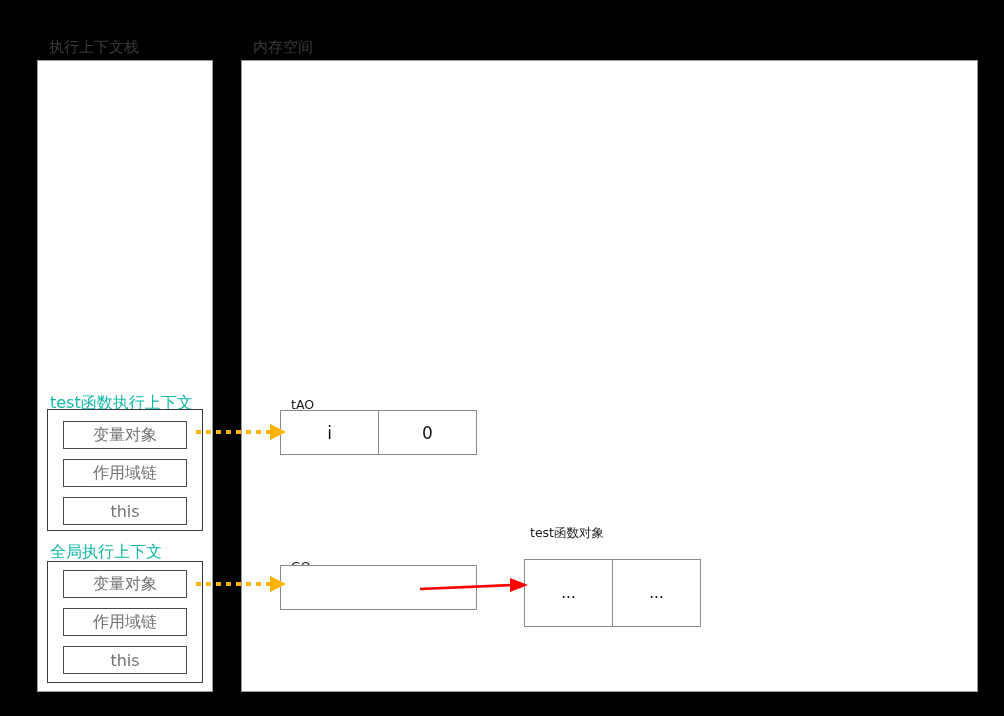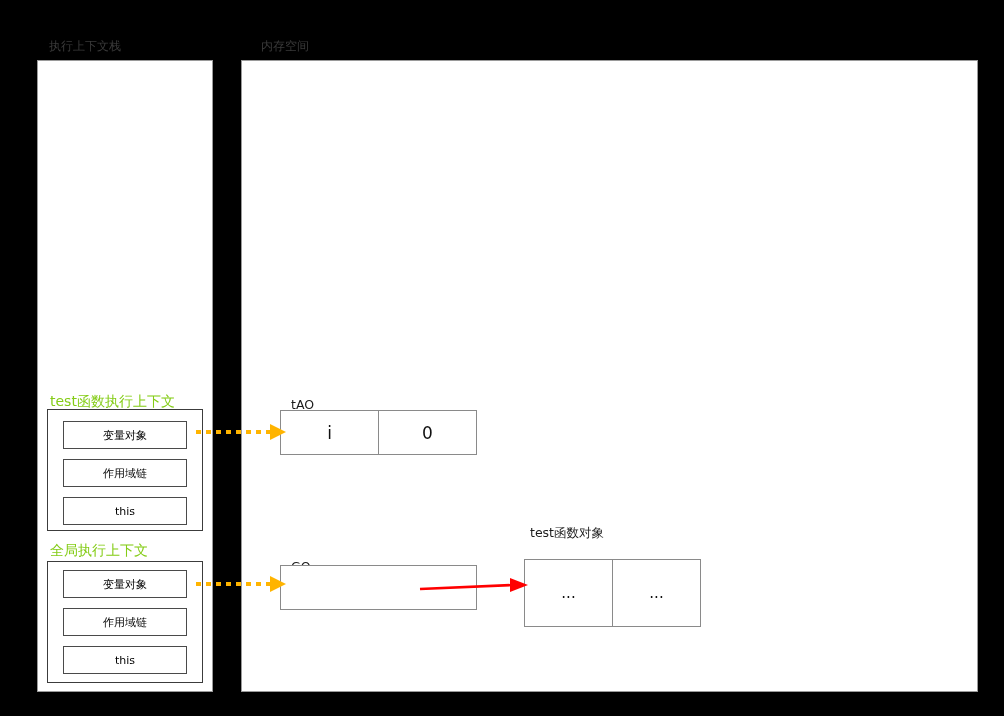--- a/index.html
+++ b/index.html
@@ -18,59 +18,59 @@
     position: absolute;
     left: 0; top: 0;
     width: 1004px;
     height: 716px;
     background: #000000;
   }
 
   
   .panel-label {
     position: absolute;
-    font-size: 12px;
+    font-size: 15px;
     color: #3a3a3a;
     letter-spacing: 0px;
     white-space: nowrap;
   }
 
   
   .panel {
     position: absolute;
     background: #ffffff;
     border: 1px solid #9a9a9a;
     box-sizing: border-box;
   }
   #stack-panel  { left: 37px;  top: 60px; width: 176px; height: 632px; }
   #memory-panel { left: 241px; top: 60px; width: 737px; height: 632px; }
 
   
   .ctx-label {
     position: absolute;
-    font-size: 14px;
-    color: #84cc16;
+    font-size: 16px;
+    color: #14b8a6;
     white-space: nowrap;
   }
   .ctx-group {
     position: absolute;
     background: #ffffff;
     border: 1.5px solid #3c3c3c;
     box-sizing: border-box;
   }
   .ctx-slot {
     position: absolute;
     background: #ffffff;
     border: 1.5px solid #4a4a4a;
     box-sizing: border-box;
     display: flex;
     align-items: center;
     justify-content: center;
-    font-size: 11px;
-    color: #000000;
+    font-size: 16px;
+    color: #737373;
   }
 
   
   #test-ctx-label  { left: 50px; top: 393px; }
   #test-ctx-group  { left: 47px; top: 409px; width: 156px; height: 122px; }
   #test-slot-vo    { left: 63px; top: 421px; width: 124px; height: 28px; }
   #test-slot-scope { left: 63px; top: 459px; width: 124px; height: 28px; }
   #test-slot-this  { left: 63px; top: 497px; width: 124px; height: 28px; }
 
   
@@ -132,21 +132,21 @@
   #arrow-go-svg     { left: 196px; top: 570px; width: 94px; height: 28px; }
   #arrow-scope-svg  { left: 420px; top: 575px; width: 112px; height: 24px; }
 </style>
 </head>
 <body>
 
 <div class="canvas">
 
   <div class="panel-label" style="left:49px; top:38px;">执行上下文栈</div>
 
-  <div class="panel-label" style="left:261px; top:38px;">内存空间</div>
+  <div class="panel-label" style="left:253px; top:38px;">内存空间</div>
 
   <div class="panel" id="stack-panel"></div>
 
   <div class="panel" id="memory-panel"></div>
 
   <div class="ctx-label" id="test-ctx-label">test函数执行上下文</div>
 
   <div class="ctx-group" id="test-ctx-group"></div>
 
   <div class="ctx-slot" id="test-slot-vo">变量对象</div>

